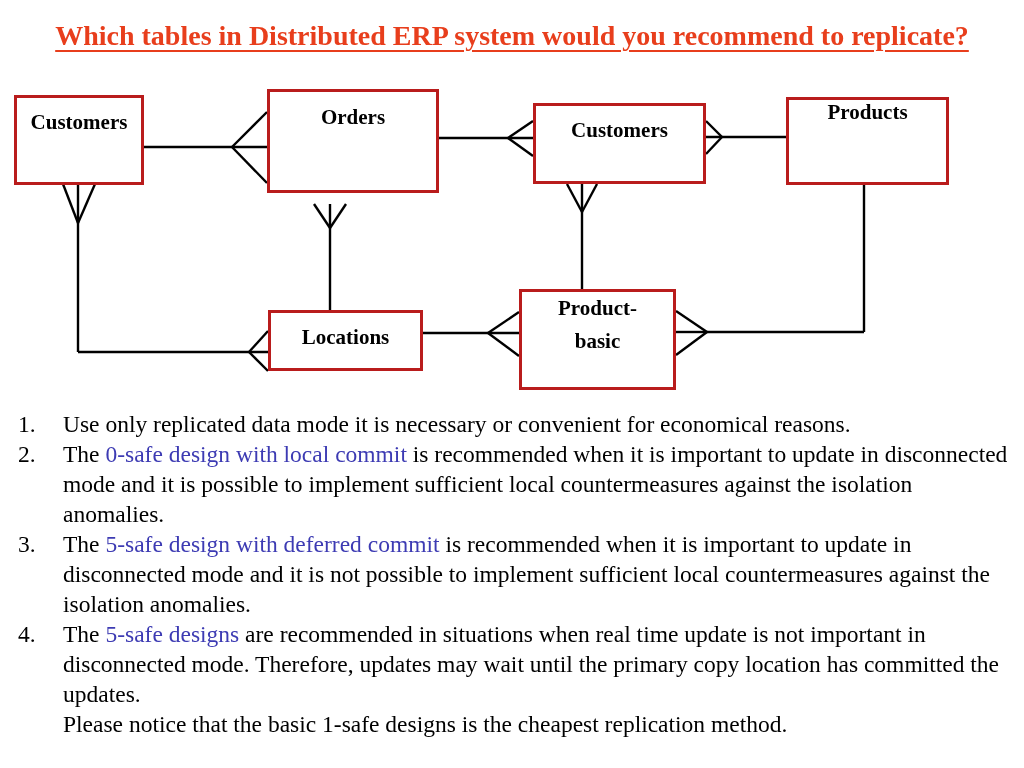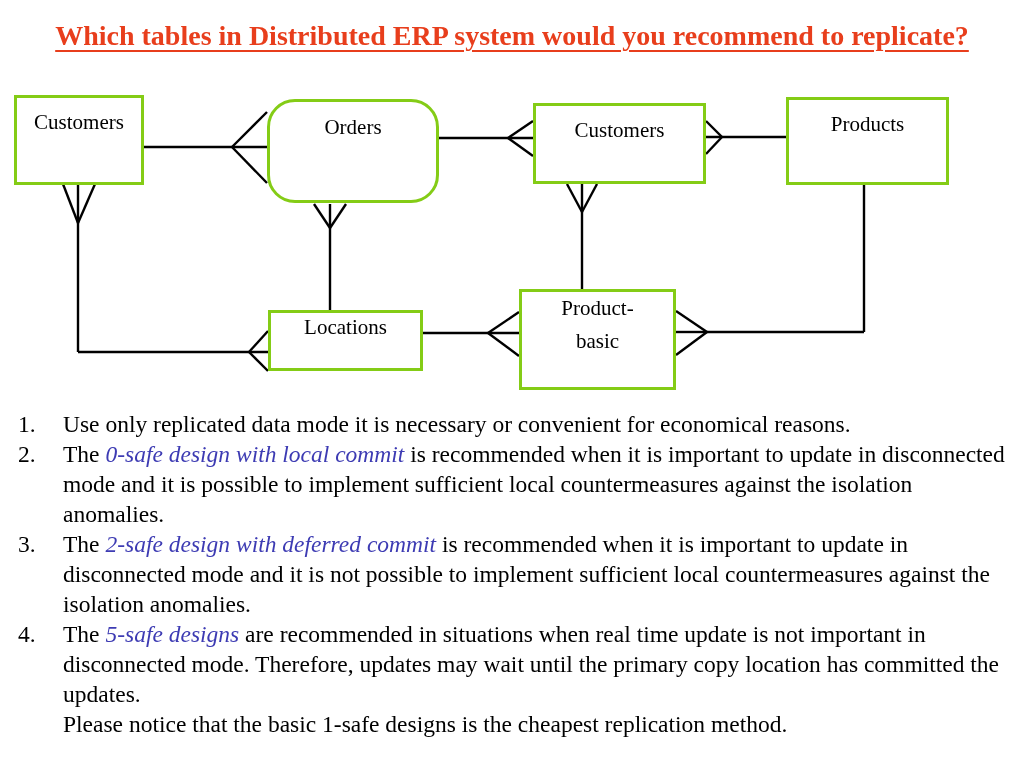--- a/index.html
+++ b/index.html
@@ -12,37 +12,37 @@
     position:absolute; top:20px; left:0; width:1024px; text-align:center;
     font-size:28px; font-weight:bold; color:var(--title-color,#e83e1c);
     text-decoration:underline; text-decoration-thickness:2px; text-underline-offset:5px;
   }
   
   .wires{position:absolute; left:0; top:0; width:1024px; height:768px;}
   .wires line{stroke:#000; stroke-width:2.4; stroke-linecap:butt;}
   
   .ent{
     position:absolute; box-sizing:border-box; background:#ffffff;
-    border:3px solid #84cc16; text-align:center; font-weight:normal; font-size:21px; color:#000;
+    border:3px solid #b91c1c; text-align:center; font-weight:bold; font-size:21px; color:#000;
   }
   .ent span{display:block;}
   .ent-customers   {left:14px;  top:95px;  width:130px; height:90px;  padding-top:12px;}
-  .ent-orders      {left:267px; top:99px; width:172px; height:104px; padding-top:13px;border-radius:28px;}
+  .ent-orders      {left:267px; top:89px; width:172px; height:104px; padding-top:13px;}
   .ent-orderlines  {left:533px; top:103px; width:173px; height:81px;  padding-top:12px;}
-  .ent-products    {left:786px; top:97px;  width:163px; height:88px;  padding-top:12px;}
-  .ent-locations   {left:268px; top:310px; width:155px; height:61px;  padding-top:2px;}
+  .ent-products    {left:786px; top:97px;  width:163px; height:88px;  }
+  .ent-locations   {left:268px; top:310px; width:155px; height:61px;  padding-top:12px;}
   .ent-productstocks{left:519px;top:289px; width:157px; height:101px; line-height:33px;}
   
   .notes{
     position:absolute; left:18px; top:409px; width:994px;
     font-size:23.5px; line-height:30px; color:#000;
   }
   .note-item{display:grid; grid-template-columns:45px 1fr;}
   .note-num{text-align:left;}
-  .em{color:var(--em-color,#3d3bb3); font-style:italic;}
+  .em{color:var(--em-color,#3d3bb3); }
 </style>
 </head>
 <body>
 
 <div id="slide">
 
   <div class="title">Which tables in Distributed ERP system would you recommend to replicate?</div>
 
   <svg class="wires" viewBox="0 0 1024 768" xmlns="http://www.w3.org/2000/svg">
     <g>
@@ -116,21 +116,21 @@
       <div class="note-item">
         <div class="note-num">1.</div>
         <div class="note-body"><span>Use only replicated data mode it is necessary or convenient for economical reasons.</span></div>
       </div>
       <div class="note-item">
         <div class="note-num">2.</div>
         <div class="note-body"><span>The </span><span class="em">0-safe design with local commit</span><span> is recommended when it is important to update in disconnected mode and it is possible to implement sufficient local countermeasures against the isolation anomalies.</span></div>
       </div>
       <div class="note-item">
         <div class="note-num">3.</div>
-        <div class="note-body"><span>The </span><span class="em">2-safe design with deferred commit</span><span> is recommended when it is important to update in disconnected mode and it is not possible to implement sufficient local countermeasures against the isolation anomalies.</span></div>
+        <div class="note-body"><span>The </span><span class="em">5-safe design with deferred commit</span><span> is recommended when it is important to update in disconnected mode and it is not possible to implement sufficient local countermeasures against the isolation anomalies.</span></div>
       </div>
       <div class="note-item">
         <div class="note-num">4.</div>
         <div class="note-body"><span>The </span><span class="em">5-safe designs</span><span> are recommended in situations when real time update is not important in disconnected mode. Therefore, updates may wait until the primary copy location has committed the updates.</span><div>Please notice that the basic 1-safe designs is the cheapest replication method.</div></div>
       </div>
     </div>
 
 </div>
 
 </body></html>

